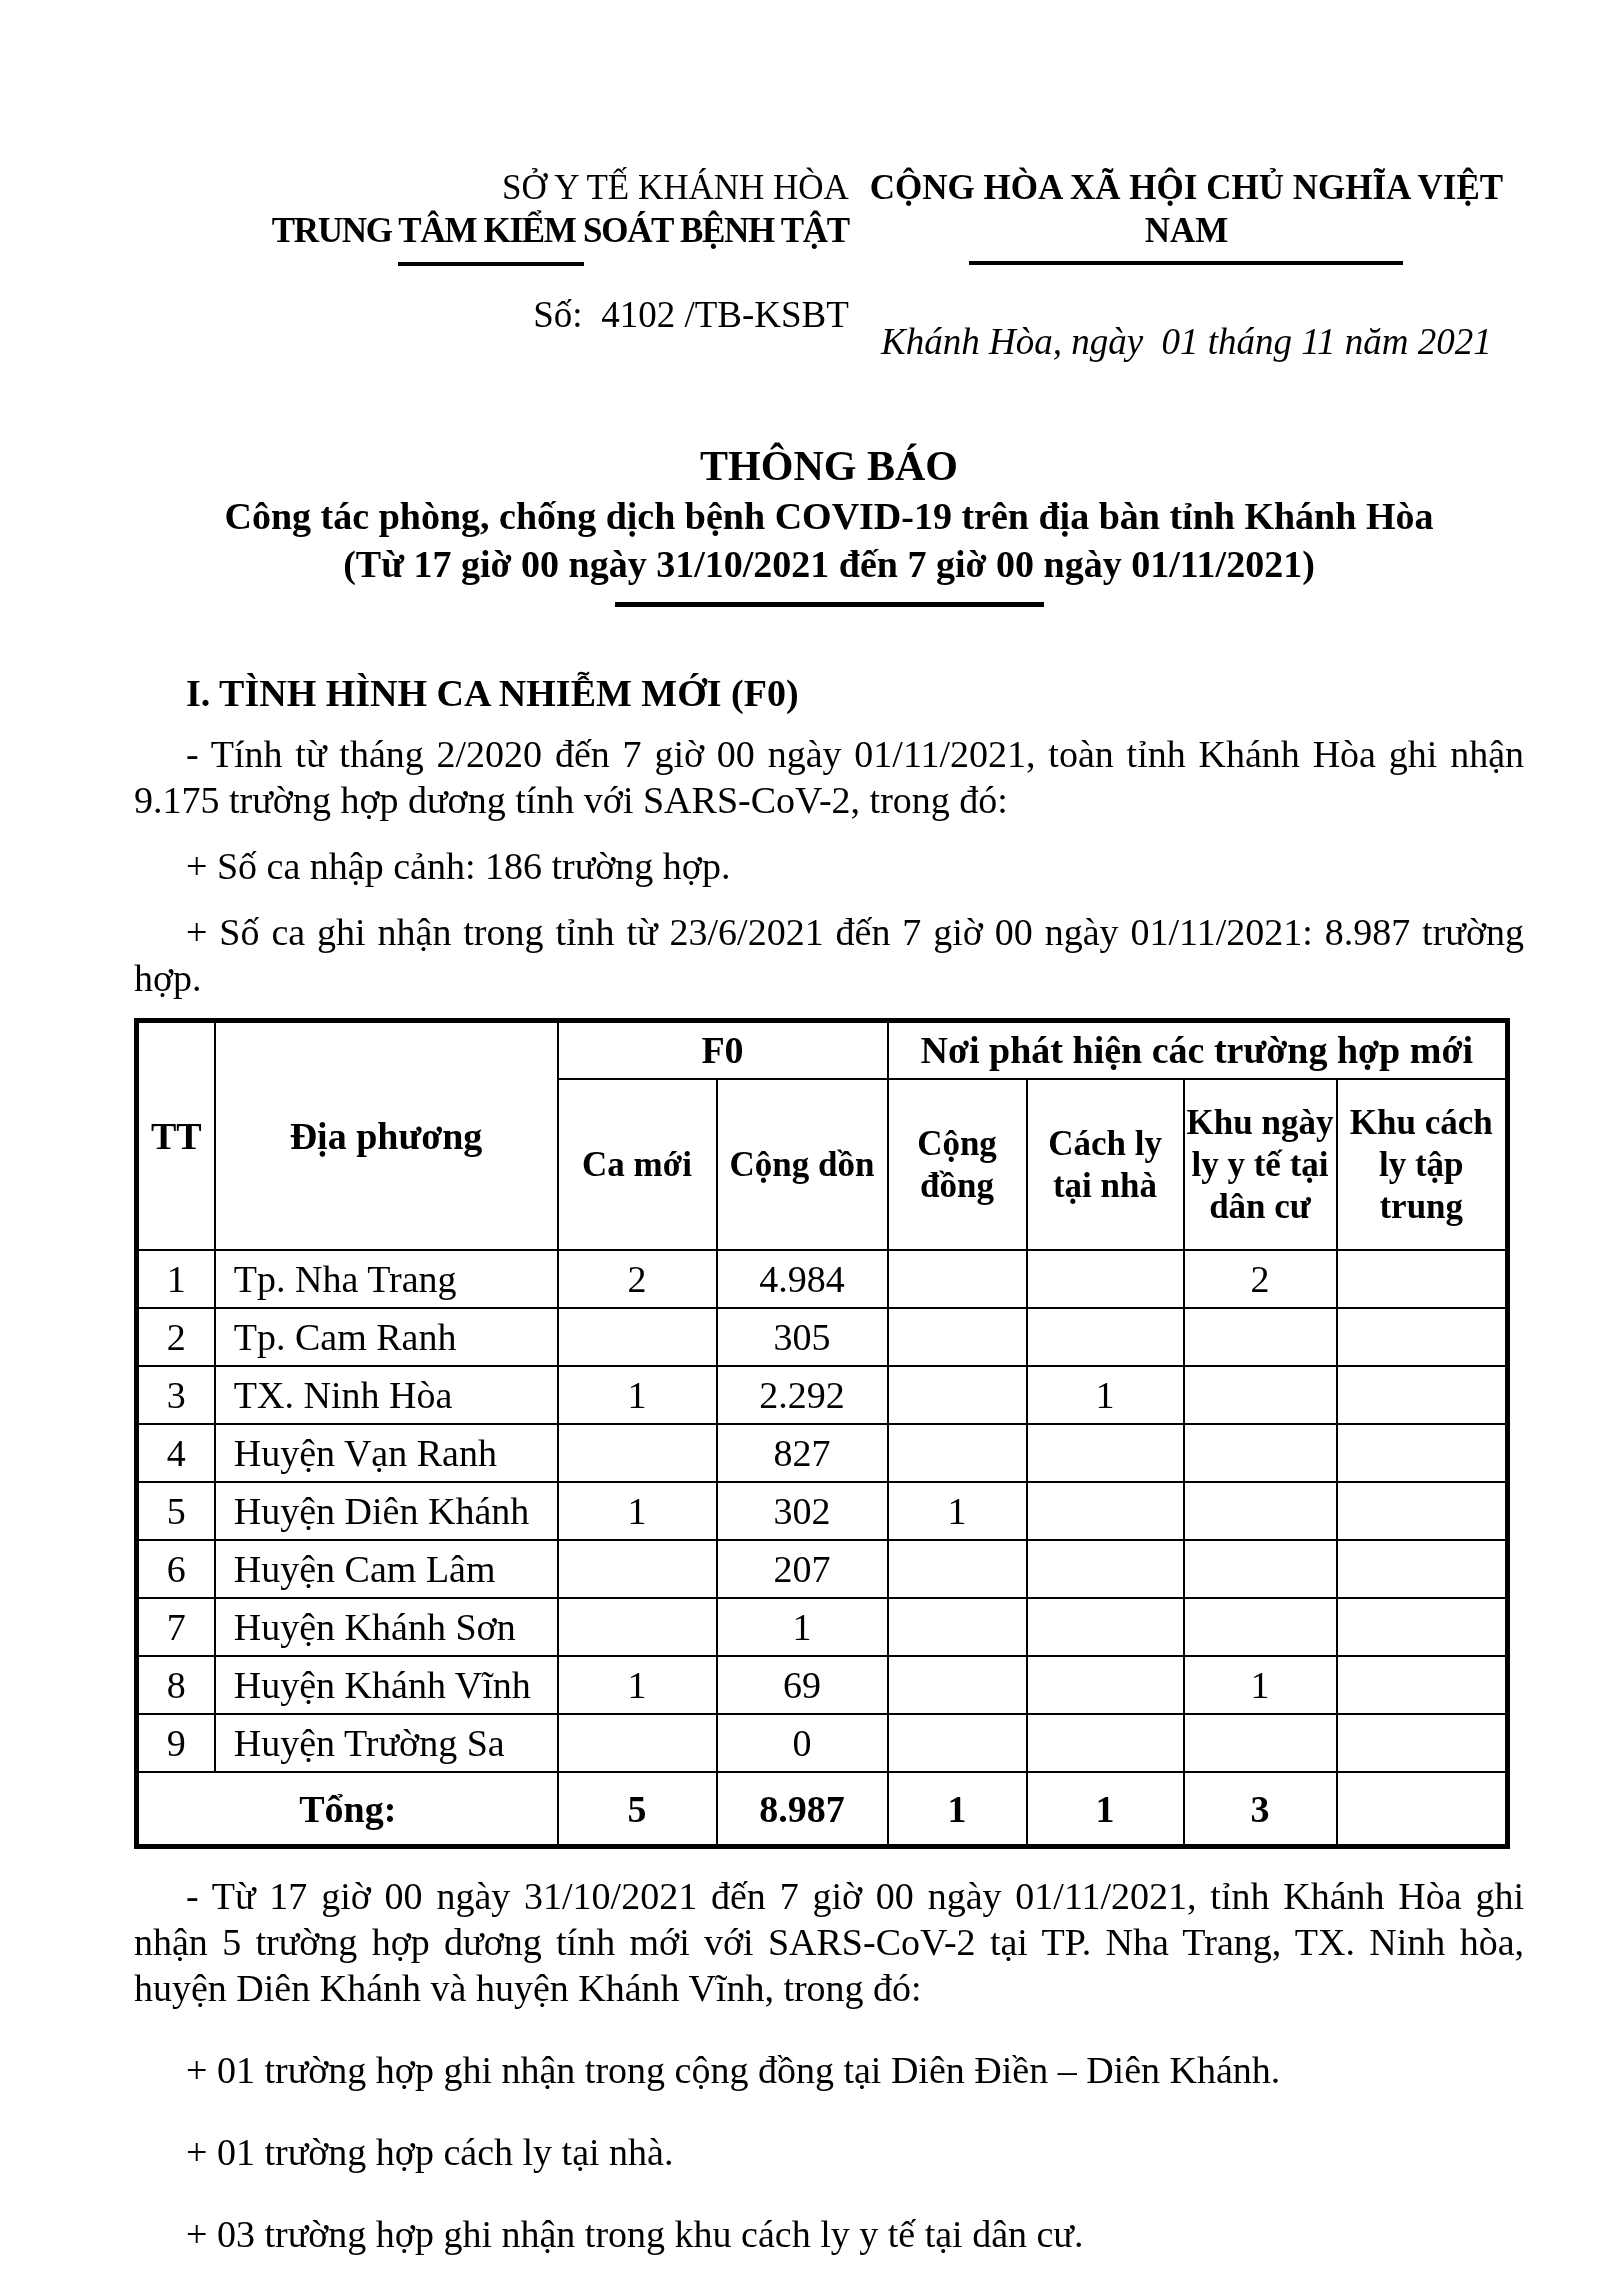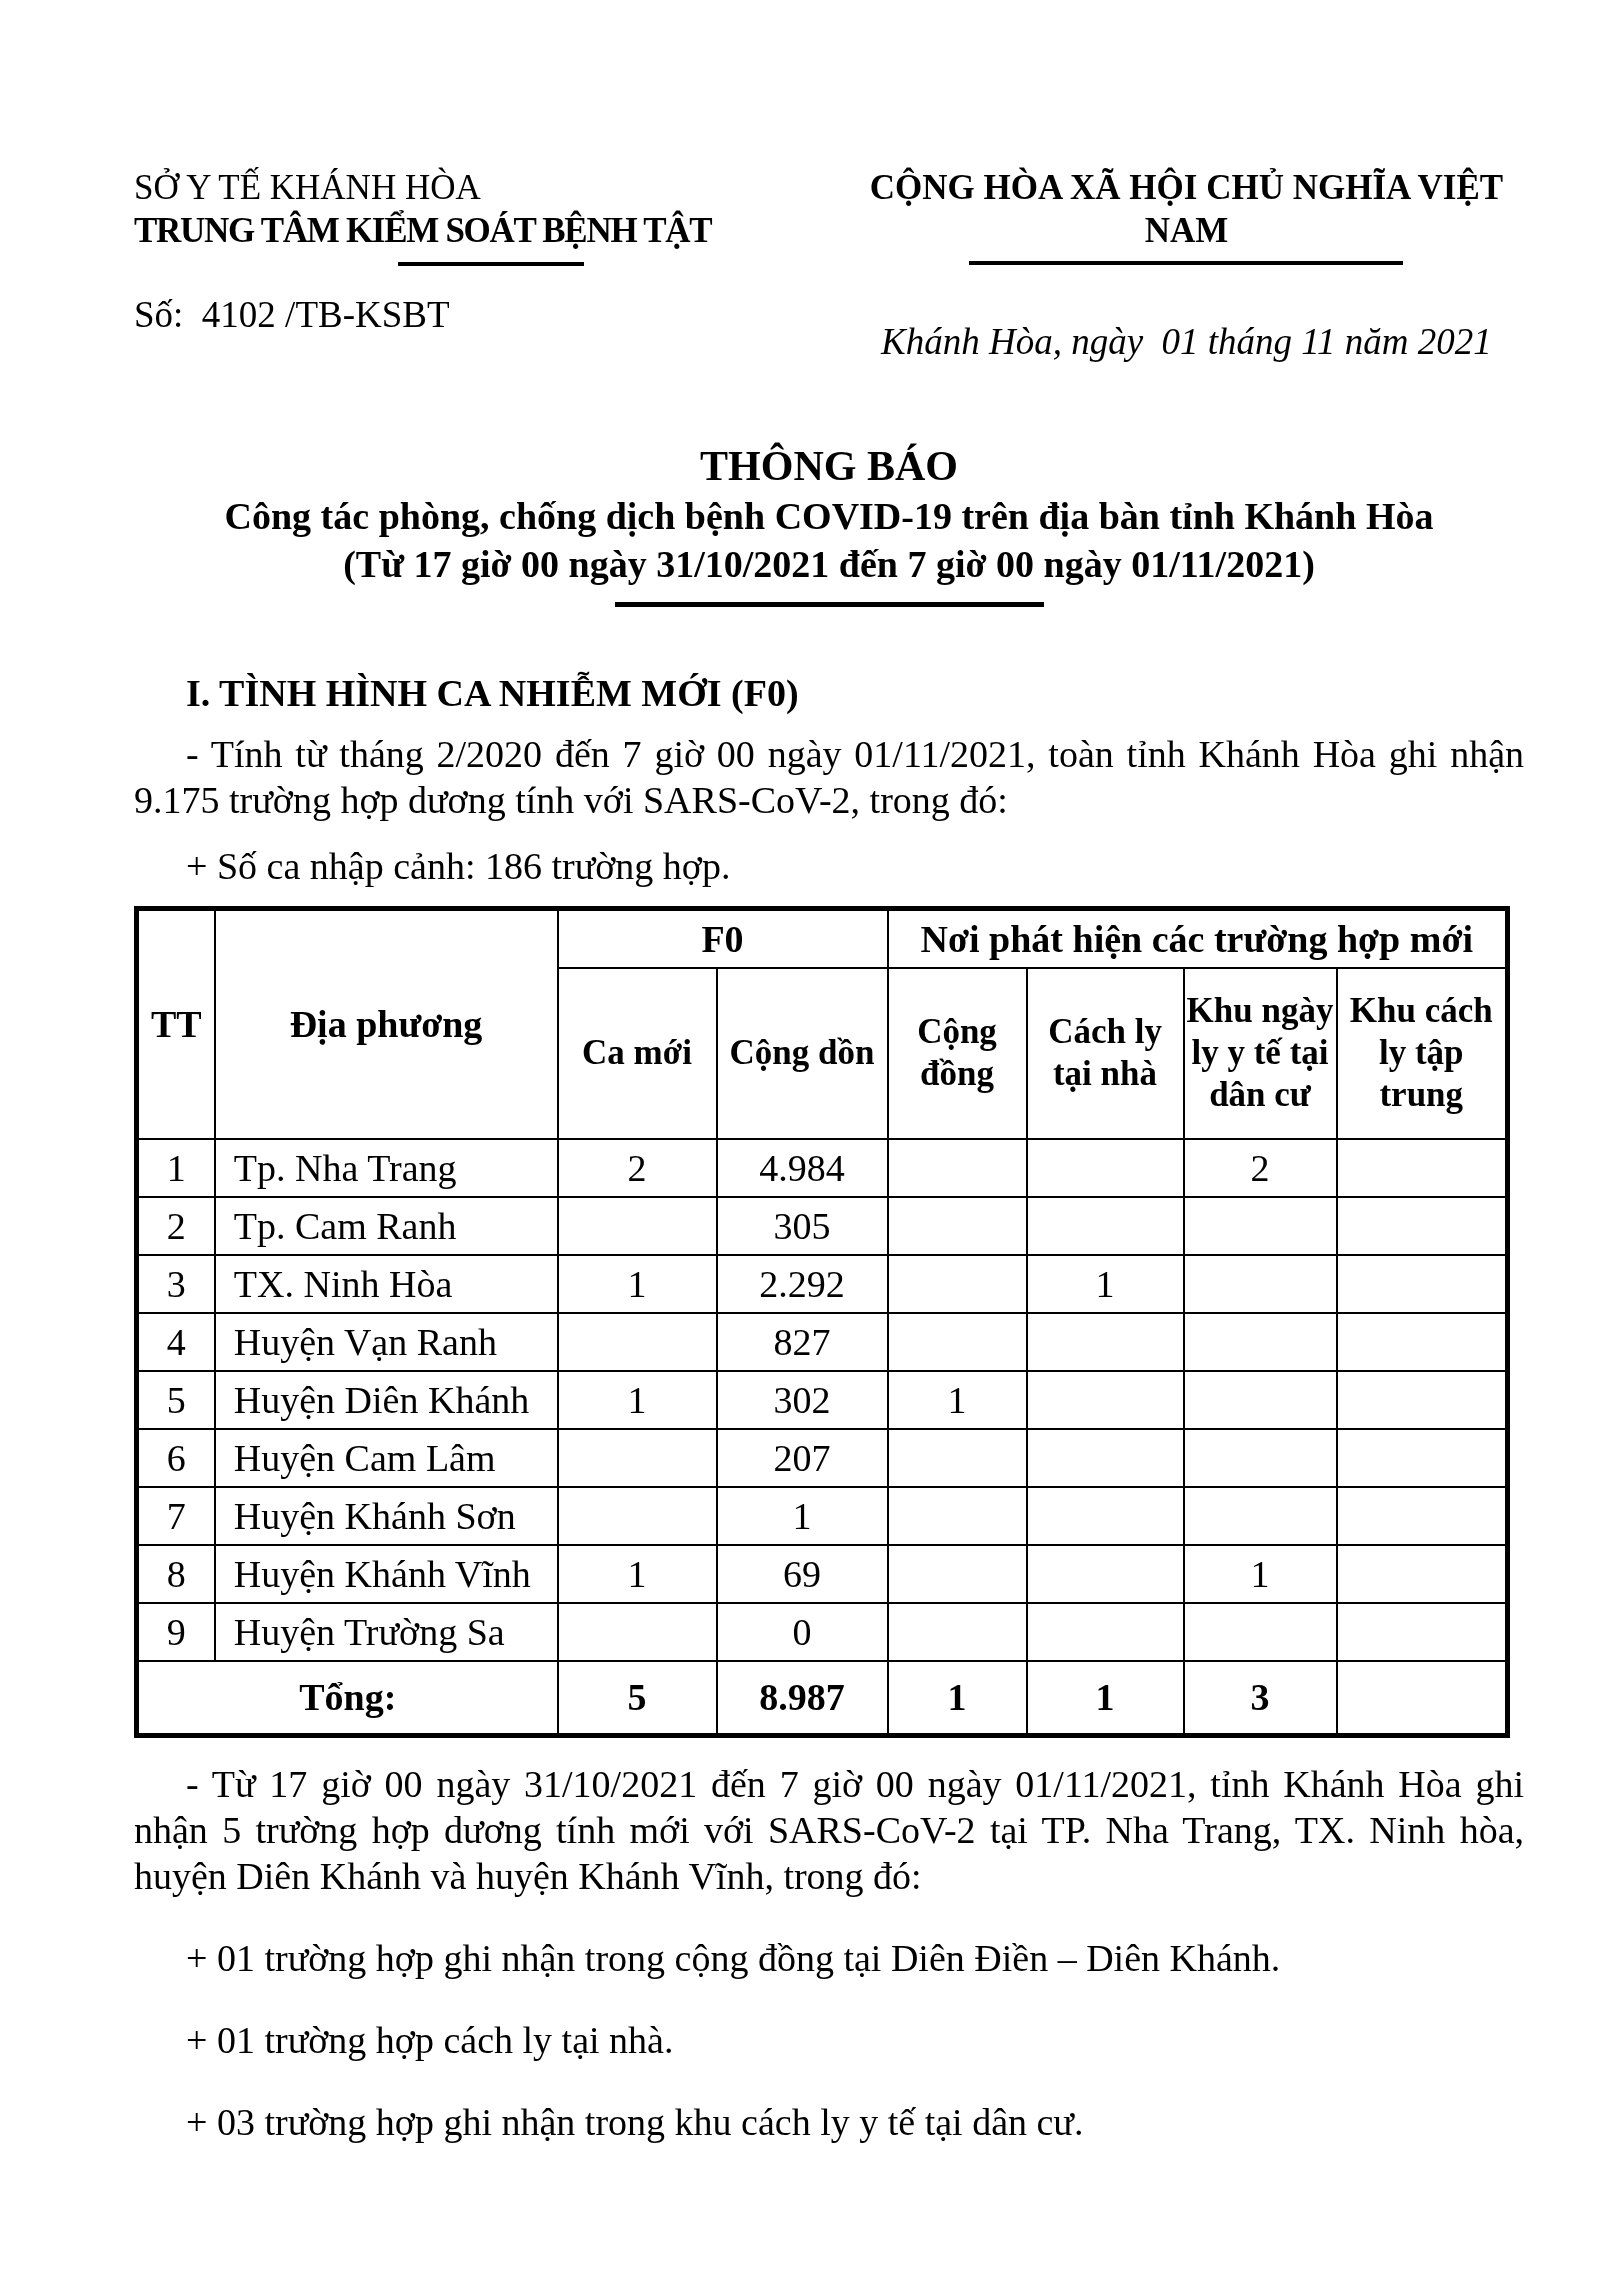--- a/index.html
+++ b/index.html
@@ -9,21 +9,21 @@
     height: 2295px;
     background: #ffffff;
     color: #000000;
     font-family: "Liberation Serif", "DejaVu Serif", serif;
     overflow: hidden;
   }
   .content { padding: 166px 99px 0 134px; }
 
   
   .doc-header { display: flex; justify-content: space-between; align-items: flex-start; }
-  .header-left  { width: 720px; text-align: left; }
+  .header-left  { width: 720px; text-align: right; }
   .header-right { width: 680px; text-align: center; }
   .org-name   { font-size: 35px; line-height: 43px; }
   .org-name-b { font-size: 35px; line-height: 44px; font-weight: bold; letter-spacing: -1.3px; }
   .republic   { font-size: 35px; line-height: 43px; font-weight: bold; }
   .motto      { font-size: 38px; line-height: 46px; font-weight: bold; }
   .rule { height: 3.9px; background: #000; margin: 9.2px auto 0; }
   .rule-left  { width: 186px; }
   .rule-right { width: 434px; }
   .doc-number { font-size: 37px; margin-top: 27px; white-space: pre-wrap; }
   .date-line  { font-size: 37px; margin-top: 55px; font-style: italic; white-space: pre-wrap; }
@@ -87,20 +87,21 @@
     <div class="title-block">
       <div class="title-main">THÔNG BÁO</div>
       <div class="title-sub">Công tác phòng, chống dịch bệnh COVID-19 trên địa bàn tỉnh Khánh Hòa</div>
       <div class="title-sub">(Từ 17 giờ 00 ngày 31/10/2021 đến 7 giờ 00 ngày 01/11/2021)</div>
       <div class="rule-title"></div>
     </div>
 
     <div class="section-heading">I. TÌNH HÌNH CA NHIỄM MỚI (F0)</div>
     <div class="para">- Tính từ tháng 2/2020 đến 7 giờ 00 ngày 01/11/2021, toàn tỉnh Khánh Hòa ghi nhận 9.175 trường hợp dương tính với SARS-CoV-2, trong đó:</div>
     <div class="para-plus">+ Số ca nhập cảnh: 186 trường hợp.</div>
+    <div class="para-plus">+ Số ca ghi nhận trong tỉnh từ 23/6/2021 đến 7 giờ 00 ngày 01/11/2021: 8.987 trường hợp.</div>
 
     <table class="data-table">
       <colgroup>
         <col style="width:78px">
           <col style="width:343px">
           <col style="width:159px">
           <col style="width:171px">
         <col style="width:139px">
           <col style="width:157px">
           <col style="width:153px">

